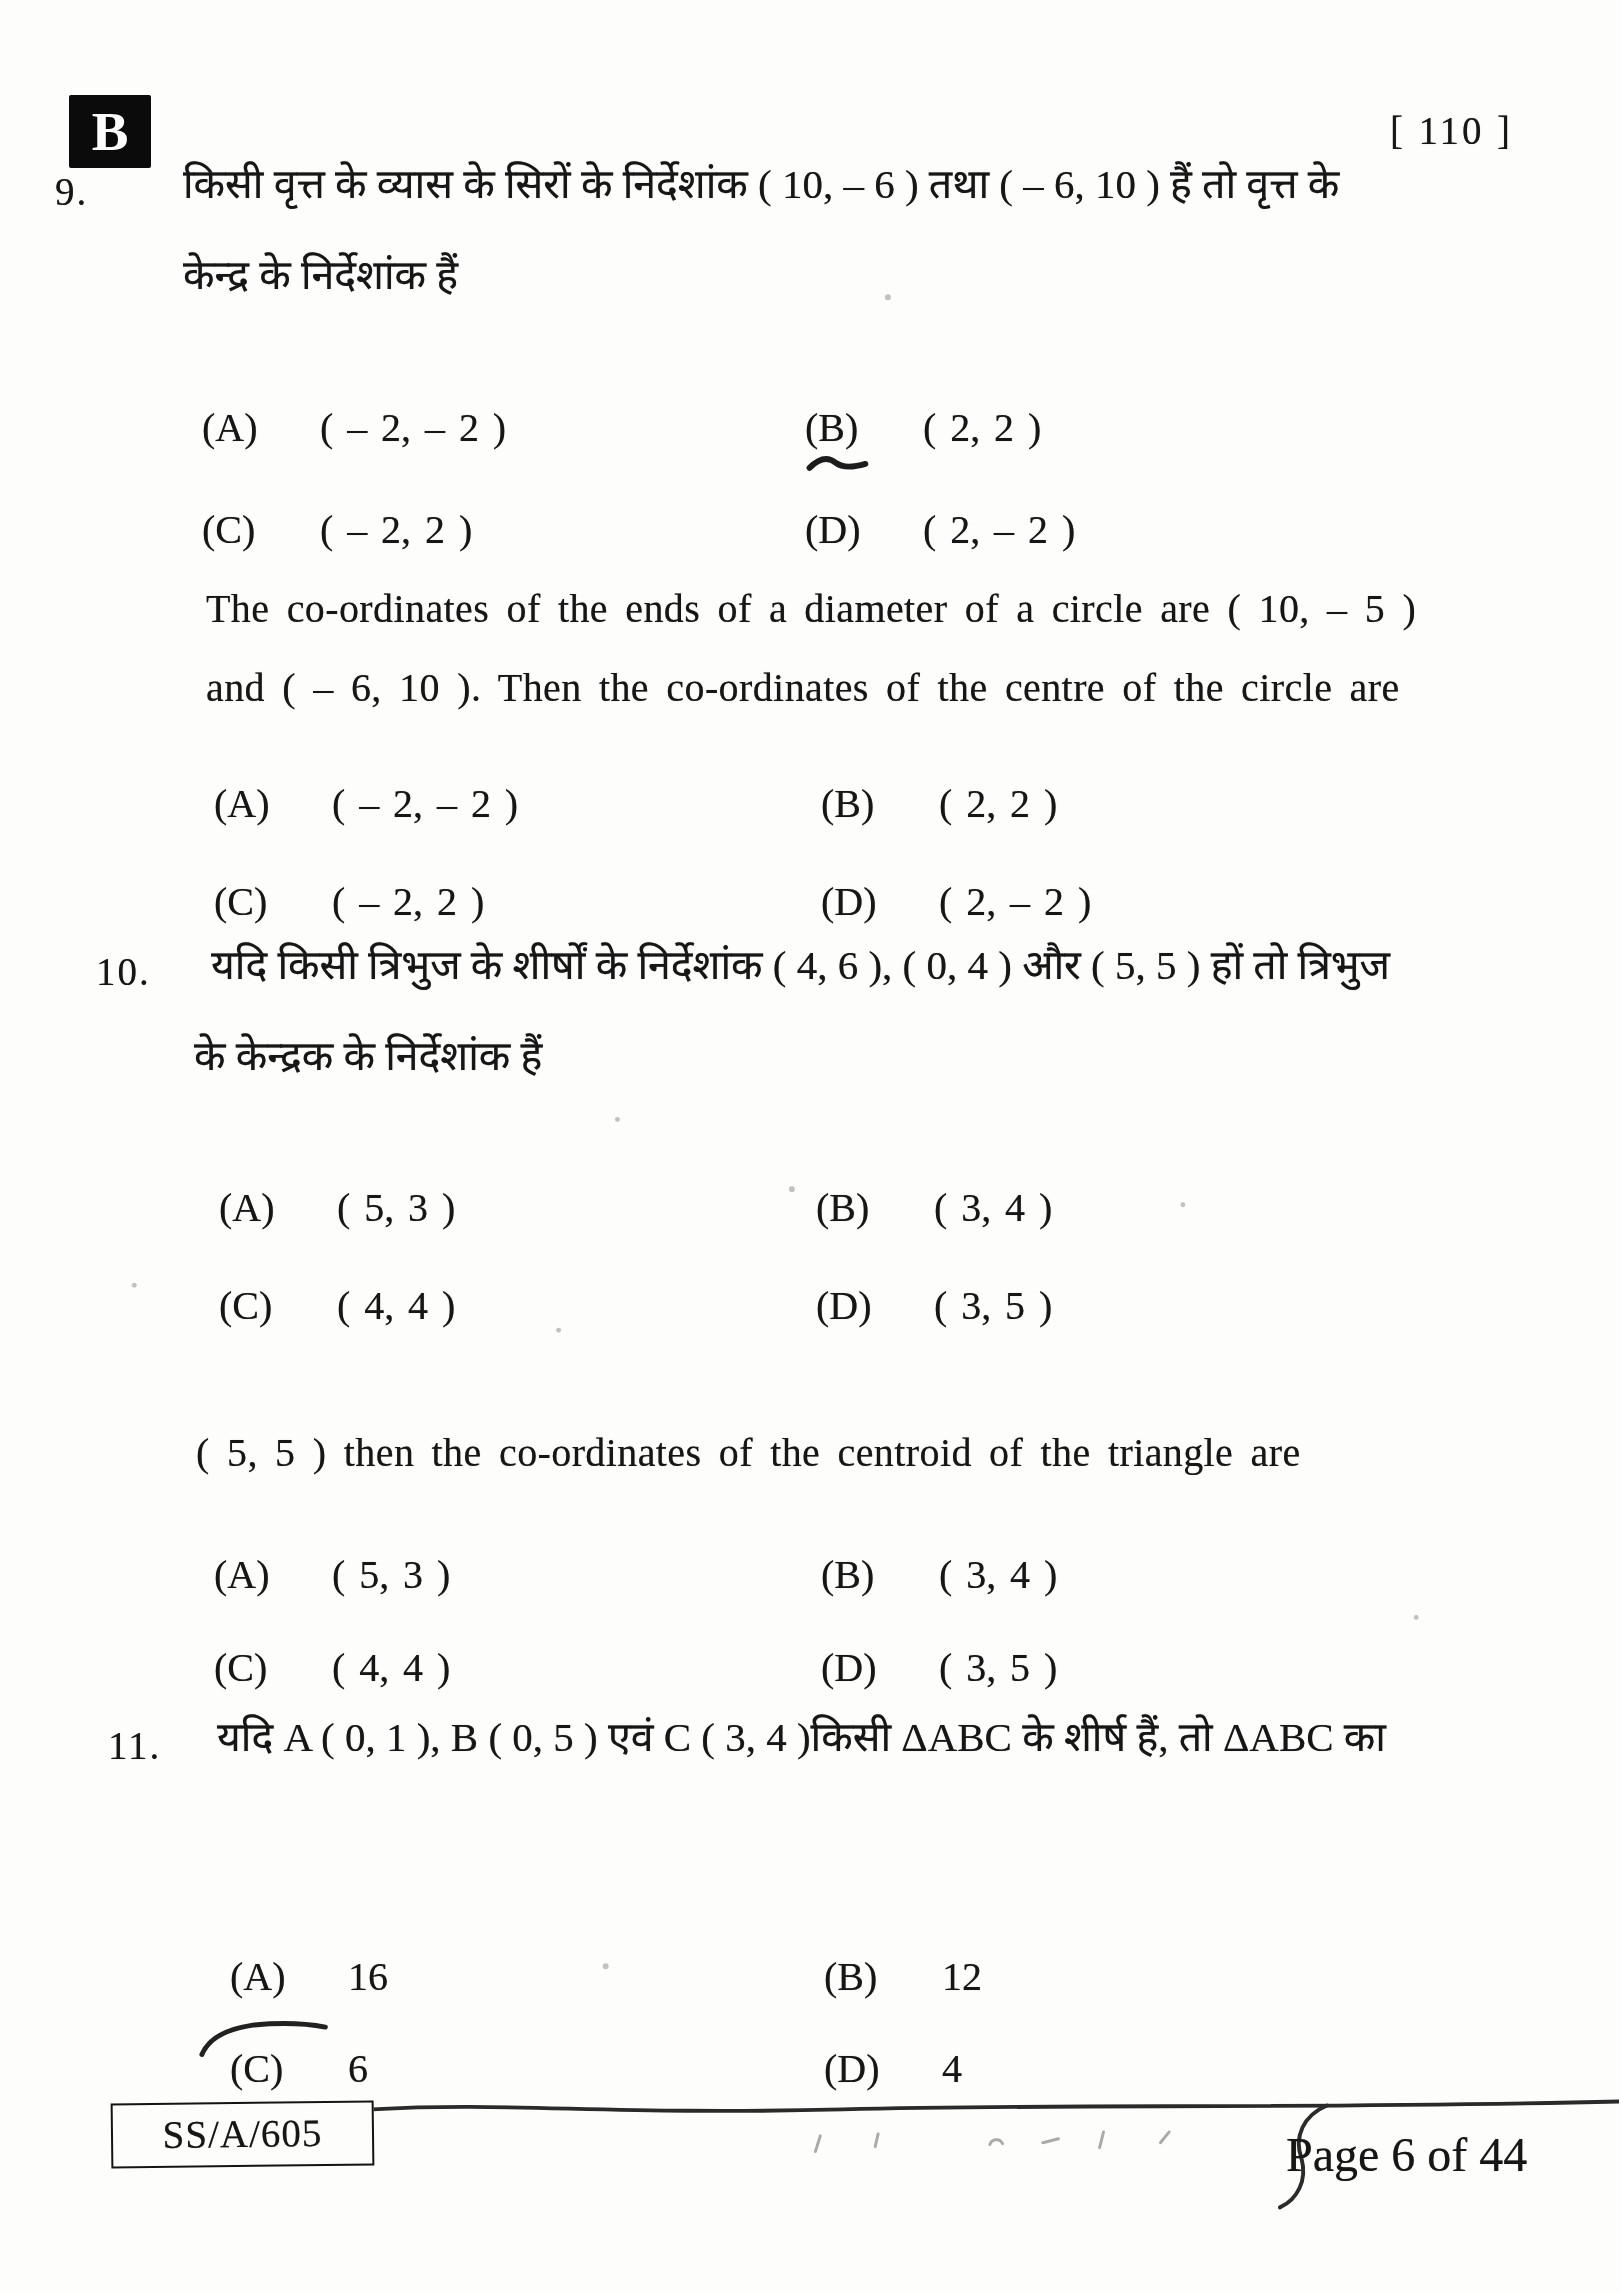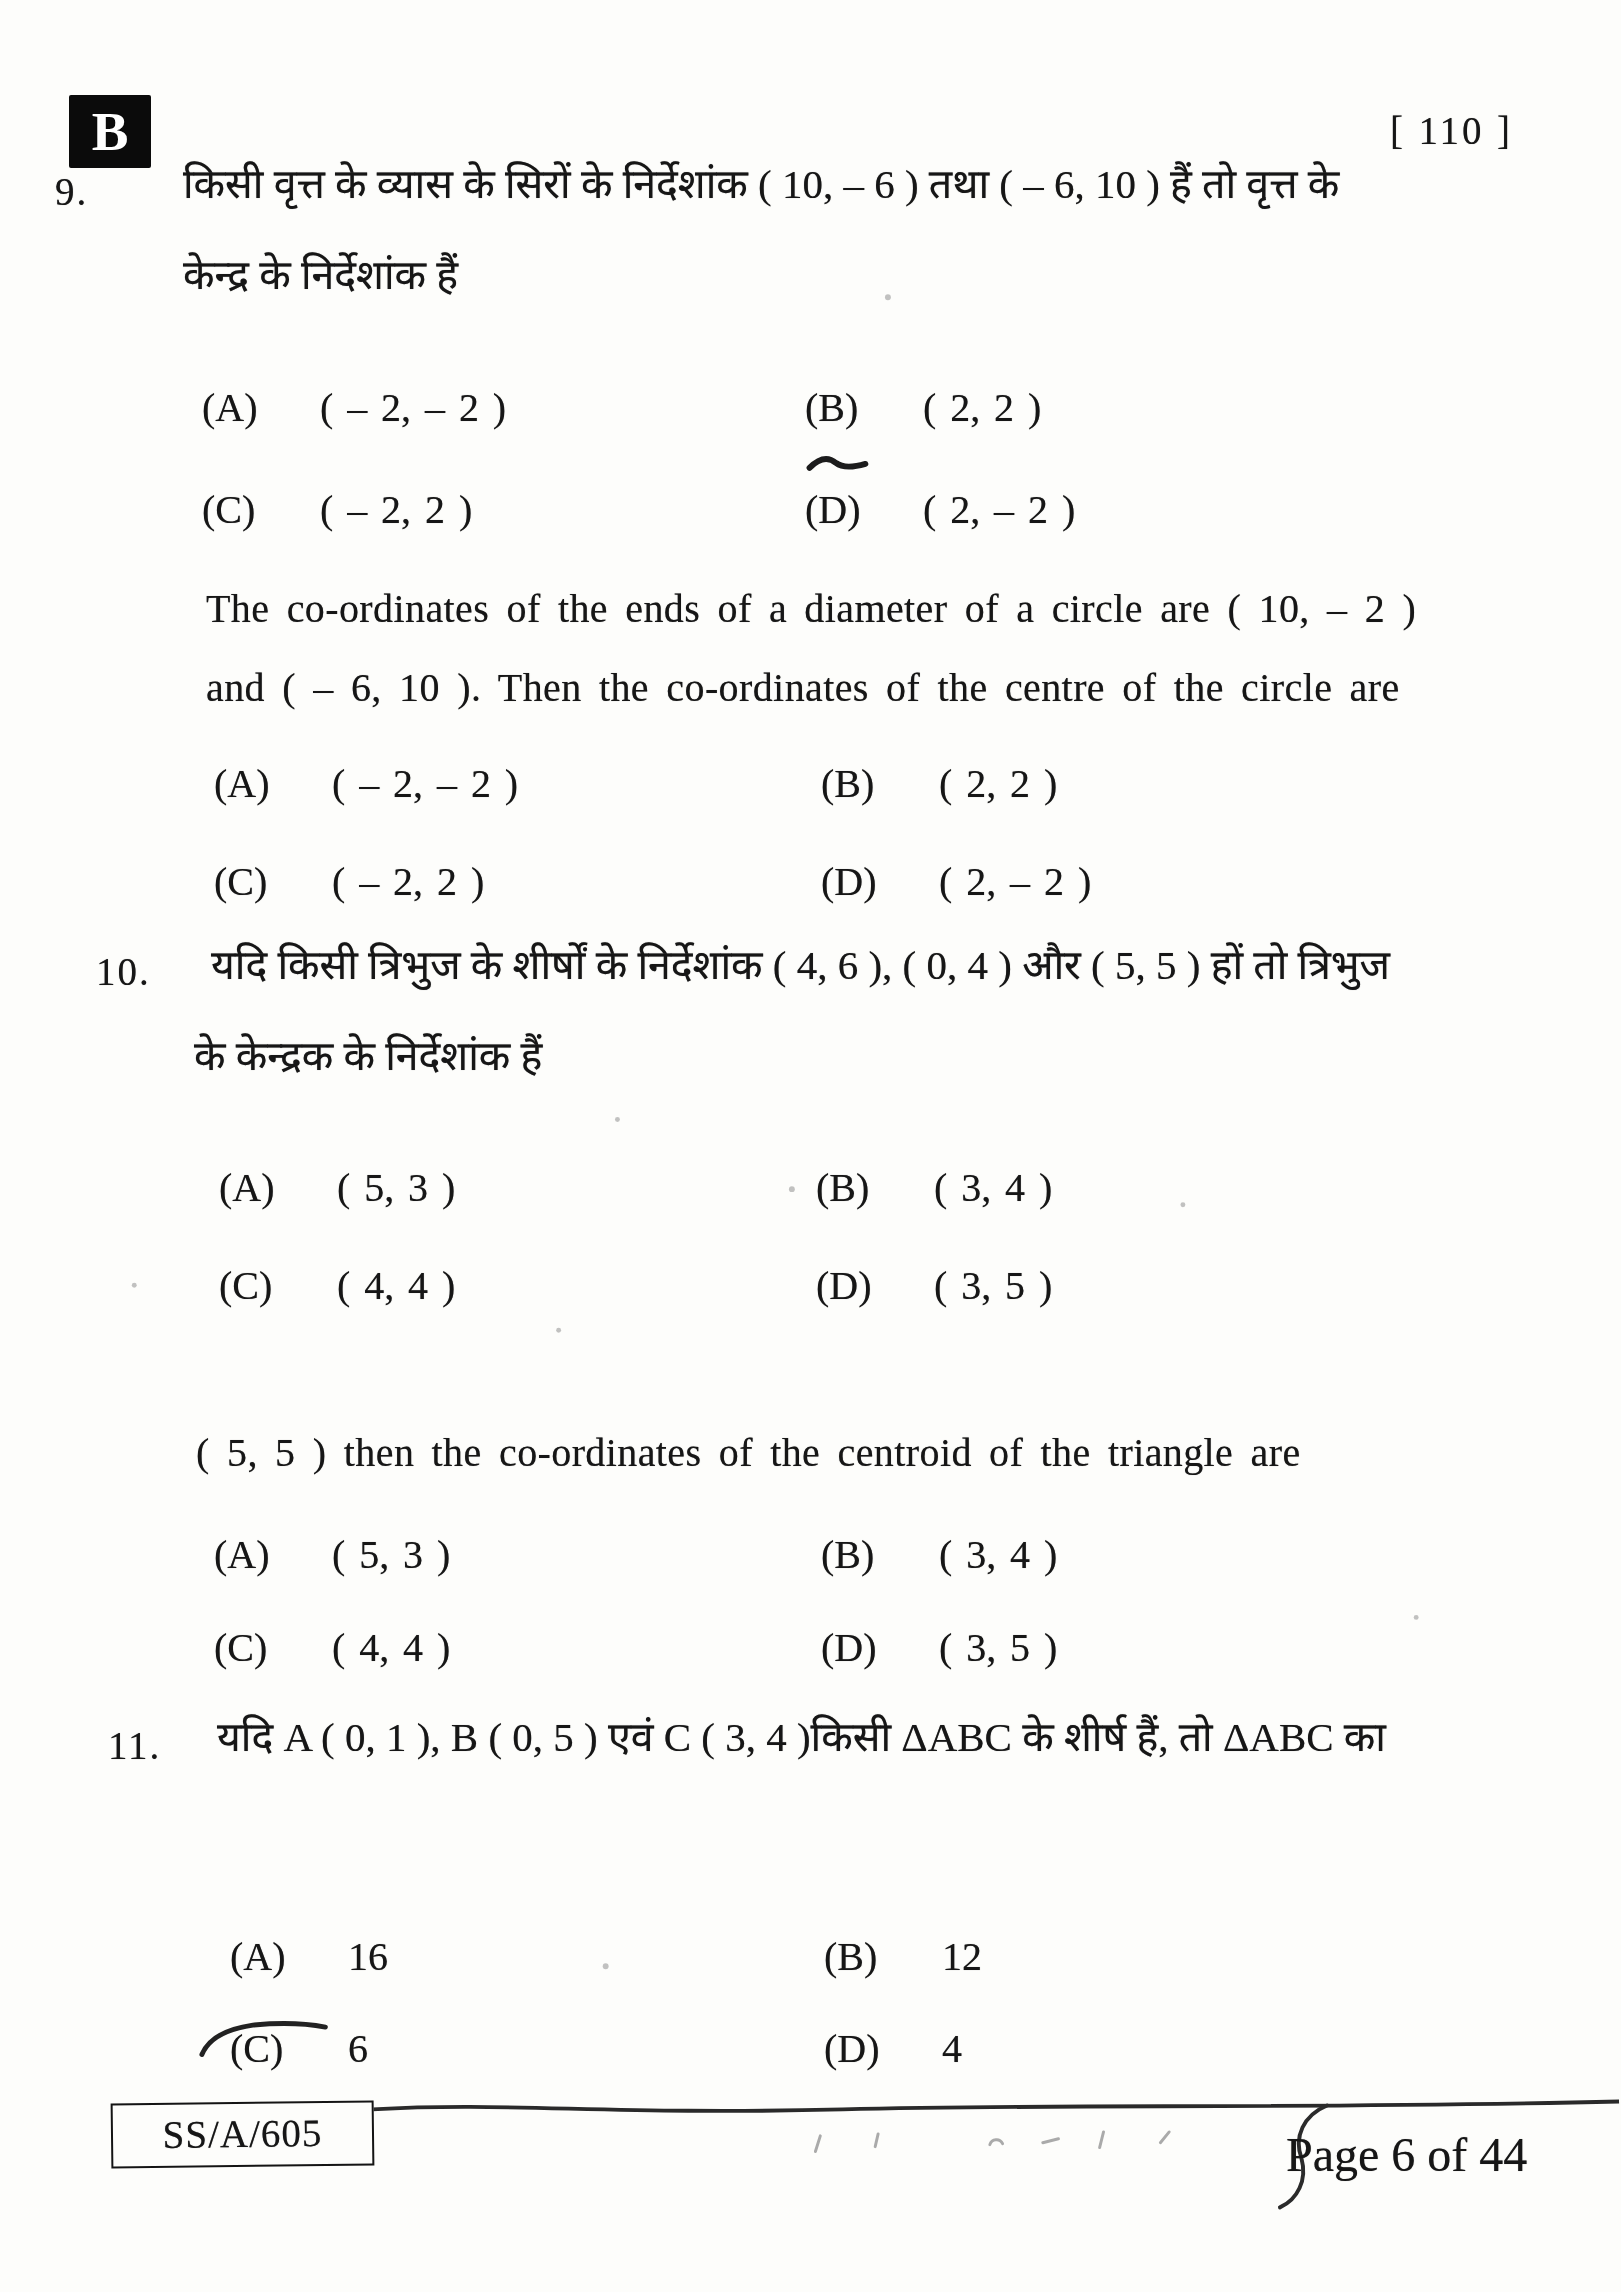--- a/index.html
+++ b/index.html
@@ -16,21 +16,21 @@
   .badge{
     position:absolute;left:69px;top:95px;width:82px;height:73px;
     background:#0b0b0b;color:#ffffff;
     font-weight:bold;font-size:55px;text-align:center;line-height:73px;
     border-radius:2px;
   }
   .corner{position:absolute;left:1390px;top:108px;font-size:39px;letter-spacing:2.9px;white-space:nowrap;}
   .qnum{position:absolute;font-size:39px;letter-spacing:2px;}
   .hline{position:absolute;font-size:41px;white-space:nowrap;line-height:1.35;}
   .eline{position:absolute;font-size:40px;white-space:nowrap;word-spacing:6.9px;letter-spacing:0.4px;}
-  .opt{position:absolute;white-space:nowrap;font-size:40px;word-spacing:3.9px;}
+  .opt{position:absolute;white-space:nowrap;font-size:40px;word-spacing:3.9px;margin-top:20px;}
   .opt .lab{display:inline-block;width:118px;}
   .hopt{font-size:40px;}
   .overlay{position:absolute;left:0;top:0;pointer-events:none;}
   .footer-box{
     position:absolute;left:111px;top:2102px;width:259px;height:61px;
     border:2.9px solid #141414;background:#fdfdfb;
     font-size:39px;text-align:center;line-height:59px;letter-spacing:1px;
     transform:rotate(-0.7deg);
   }
   .page-label{position:absolute;left:1286px;top:2127px;font-size:48px;white-space:nowrap;}
@@ -53,21 +53,21 @@
   <div class="opt hopt txt" style="left:805px;top:384px">
     <span class="lab">(B)</span><span>( 2, 2 )</span>
   </div>
   <div class="opt hopt txt" style="left:202px;top:486px">
     <span class="lab">(C)</span><span>( – 2, 2 )</span>
   </div>
   <div class="opt hopt txt" style="left:805px;top:486px">
     <span class="lab">(D)</span><span>( 2, – 2 )</span>
   </div>
 
-  <div class="eline txt" style="left:206px;top:585px">The co-ordinates of the ends of a diameter of a circle are ( 10, – 2 )</div>
+  <div class="eline txt" style="left:206px;top:585px">The co-ordinates of the ends of a diameter of a circle are ( 10, – 5 )</div>
   <div class="eline txt" style="left:206px;top:664px">and ( – 6, 10 ). Then the co-ordinates of the centre of the circle are</div>
 
   <div class="opt txt" style="left:214px;top:760px">
     <span class="lab">(A)</span><span>( – 2, – 2 )</span>
   </div>
   <div class="opt txt" style="left:821px;top:760px">
     <span class="lab">(B)</span><span>( 2, 2 )</span>
   </div>
   <div class="opt txt" style="left:214px;top:858px">
     <span class="lab">(C)</span><span>( – 2, 2 )</span>

